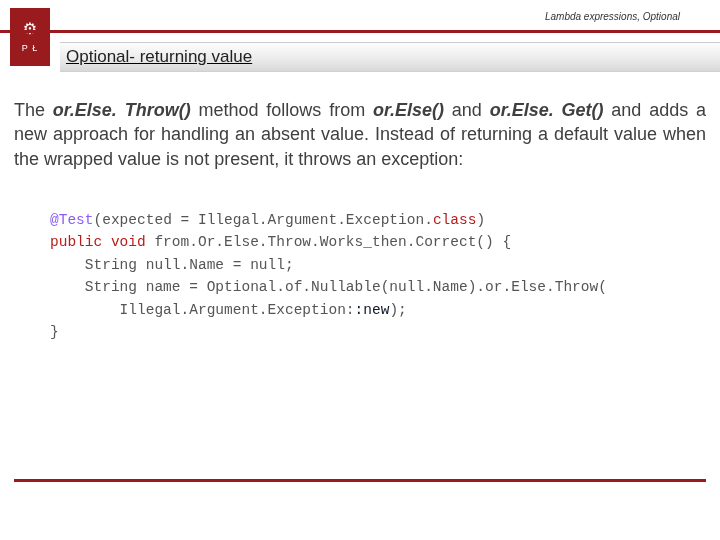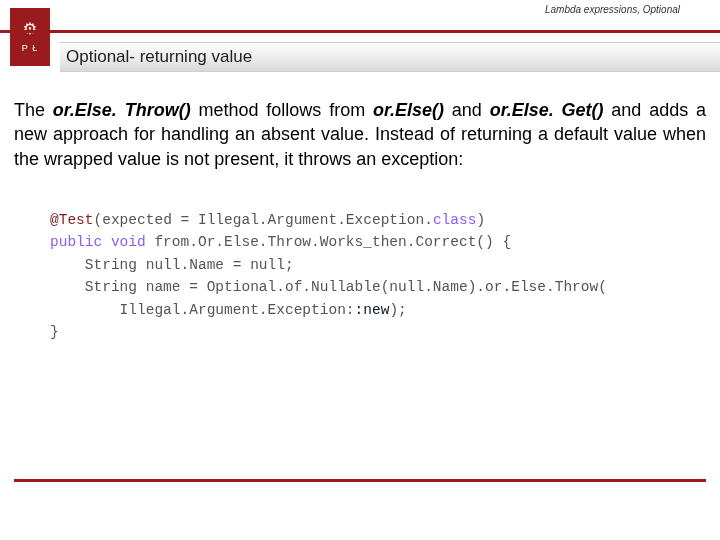--- a/index.html
+++ b/index.html
@@ -21,66 +21,67 @@
     background: #991b1e;
     color: #fff;
     display: flex; flex-direction: column;
     align-items: center; justify-content: center;
     font-size: 9px;
   }
   .logo .ico { font-size: 16px; line-height: 1; }
   .logo .txt { margin-top: 6px; letter-spacing: 1px; text-align: right;}
   .breadcrumb {
     position: absolute;
-    top: 4px; right: 40px;
+    top: 11px; right: 40px;
     font-size: 10px;
     font-style: italic;
     color: #333;
   }
   .red-line {
     position: absolute;
     left: 0; right: 0; top: 30px;
     height: 3px;
     background: #991b1e;
   }
   .title-bar {
     position: absolute;
     left: 60px; right: 0; top: 42px;
     height: 30px;
     background: linear-gradient(to bottom, #fdfdfd 0%, #eaeaea 60%, #d8d8d8 100%);
     border-top: 1px solid #ccc;
     border-bottom: 1px solid #d0d0d0;
     display: flex; align-items: center;
     padding-left: 6px;
+    text-decoration: underline;
   }
   .title-bar span {
     font-size: 17px;
     color: #222;
   }
   .content {
     padding: 16px 14px 0 14px;
   }
   .para {
     font-size: 18px;
     line-height: 1.35;
-    color: #000000;
+    color: #404040;
     text-align: justify;
   }
   .para .bi { font-weight: bold; font-style: italic; }
   .code {
     margin-top: 38px;
     margin-left: 36px;
     font-family: "Courier New", monospace;
     font-size: 14.5px;
     line-height: 1.55;
     color: #555;
     white-space: pre;
   }
-  .ann { color: #7f1d1d; }
-  .kw  { color: #8b5cf6; }
+  .ann { color: #8b5cf6; }
+  .kw  { color: #b91c1c; }
   .cls { color: #0f172a; }
   .footer-line {
     position: absolute;
     left: 14px; right: 14px; bottom: 58px;
     height: 3px;
     background: #991b1e;
   }
 </style>
 </head>
 <body>

